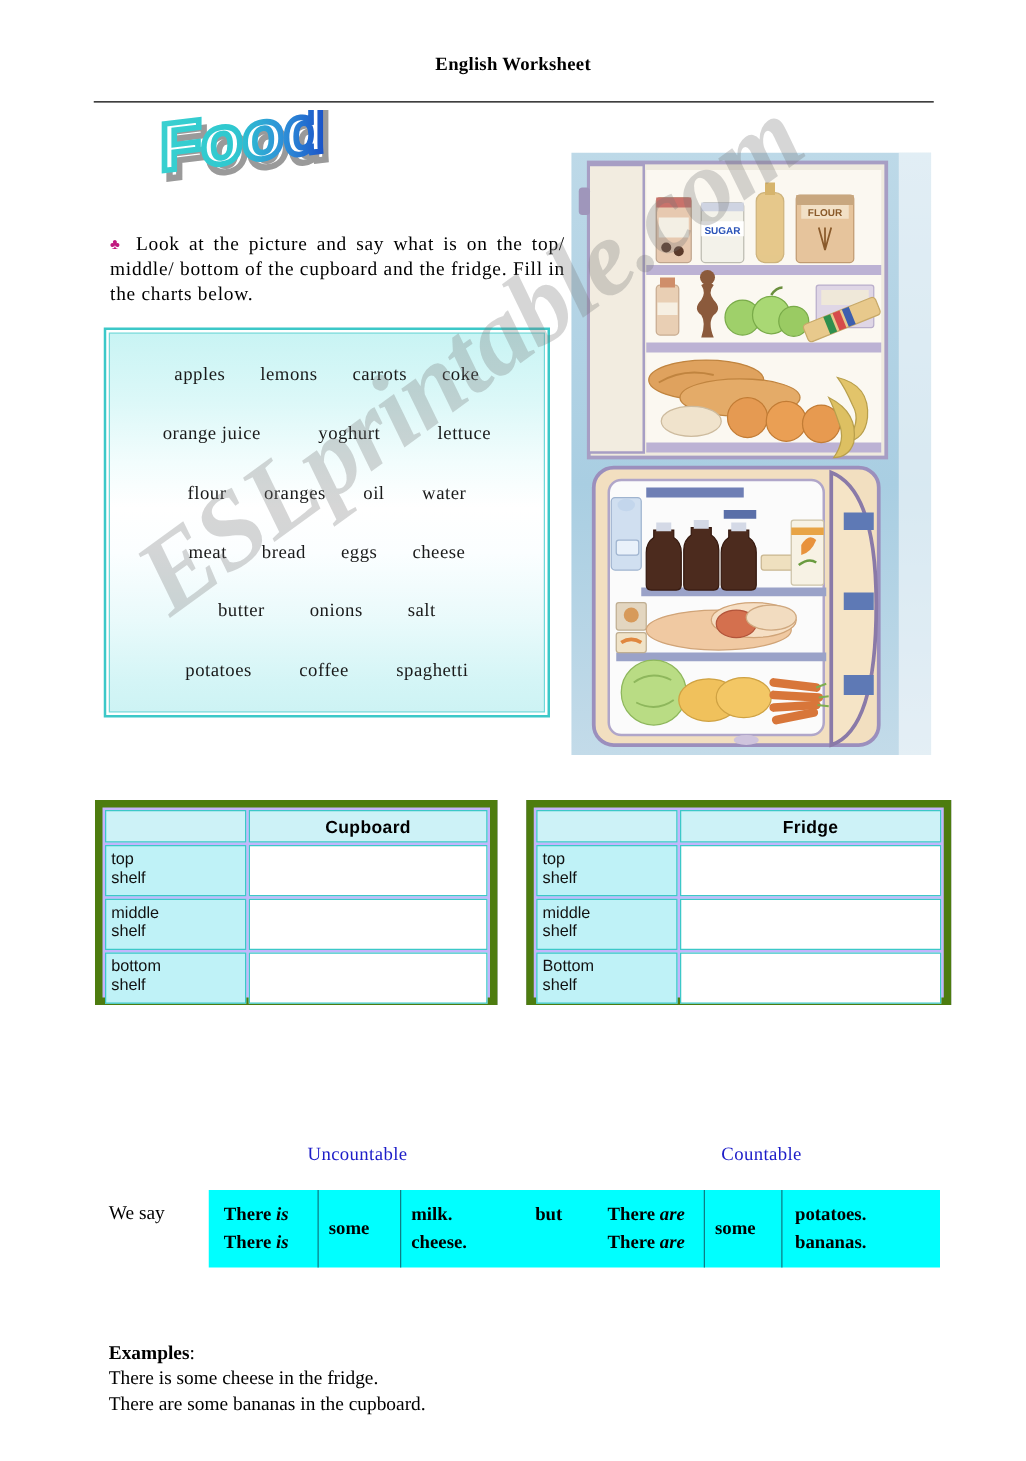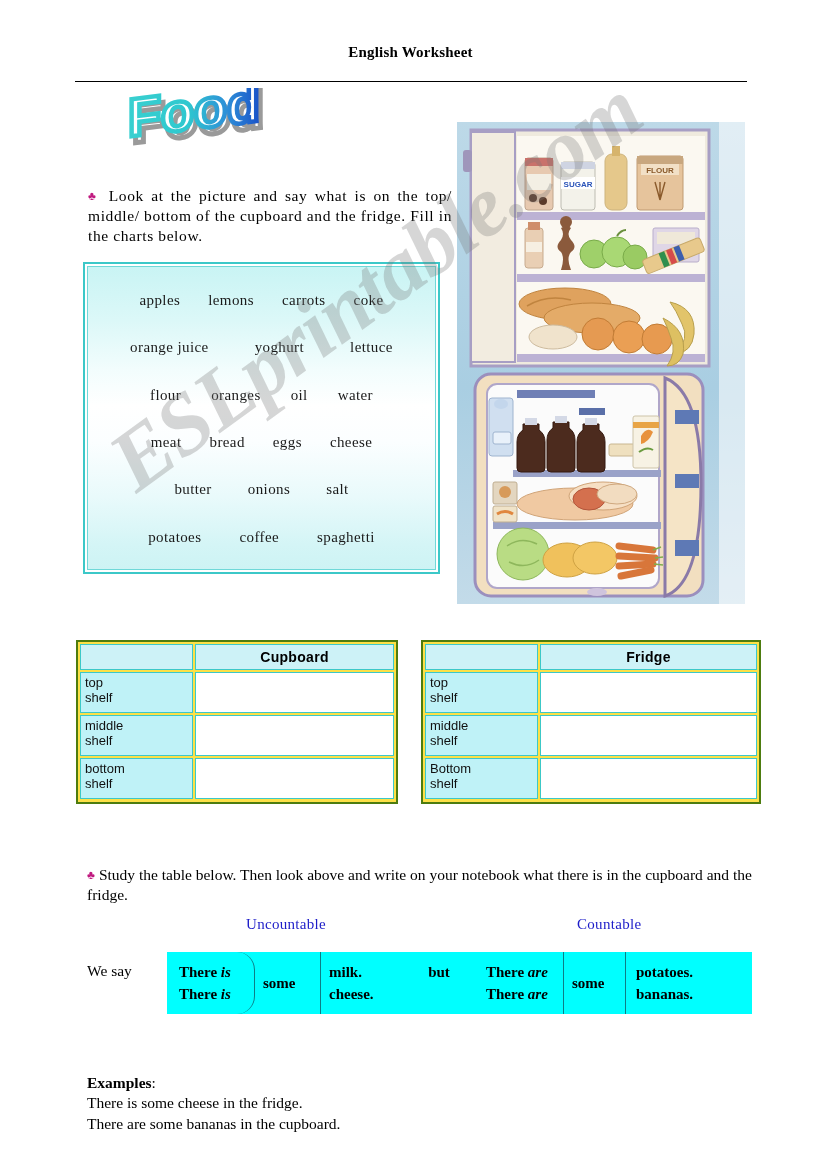--- a/index.html
+++ b/index.html
@@ -126,22 +126,22 @@
     left: 457px;
     top: 122px;
     width: 288px;
     height: 482px;
   }
   .illus svg { display: block; }
 
   
   .shelf-table {
     position: absolute;
-    border: 2px solid #4d7c0f;
-    background: #fde047;
+    border: 6px solid #4d7c0f;
+    background: #c4b5fd;
     padding: 1px;
   }
   .shelf-table.cupboard { left: 76px; top: 640px; width: 322px; height: 164px; }
   .shelf-table.fridge   { left: 421px; top: 640px; width: 340px; height: 164px; }
 
   .st-row { display: flex; width: 100%; }
   .st-head { height: 28px; }
   .st-body { height: 43px; }
 
   .st-cell {
@@ -236,21 +236,21 @@
     font-weight: bold;
     font-size: 15px;
     color: #000;
     line-height: 1.5;
     padding: 0 8px;
     white-space: nowrap;
   }
   .gcol.sep { border-right: 1px solid #0d7d86; }
   .gcol em { font-style: italic; font-weight: bold; }
   .gcol .ln { display: block; }
-  .gc-there-is   { width: 88px; padding-left: 12px; border-radius: 18px; }
+  .gc-there-is   { width: 88px; padding-left: 12px; }
   .gc-some1      { width: 66px; }
   .gc-noun1      { width: 85px; }
   .gc-but        { width: 66px; display: flex; flex-direction: row; align-items: flex-start; padding-top: 9px; }
   .gc-there-are  { width: 92px; padding-left: 14px; }
   .gc-some2      { width: 62px; }
   .gc-noun2      { flex: 1; padding-left: 10px; }
 
   
   .examples {
     position: absolute;
@@ -534,23 +534,20 @@
     </div>
     <div class="st-row st-body">
       <div class="st-cell st-label">
         <span>Bottom</span>
         <span class="l2">shelf</span>
       </div>
       <div class="st-cell st-answer"></div>
     </div>
   </div>
 
-  <p class="instr2">
-    <span class="clover">♣</span><span>Study the table below. Then look above and write on your notebook what there is in the cupboard and the fridge.</span>
-  </p>
 
   <div class="col-headers">
     <span class="col-head uncountable">Uncountable</span>
     <span class="col-head countable">Countable</span>
   </div>
 
   <div class="we-say">We say</div>
 
   <div class="gtable">
     <div class="gcol gc-there-is sep">

